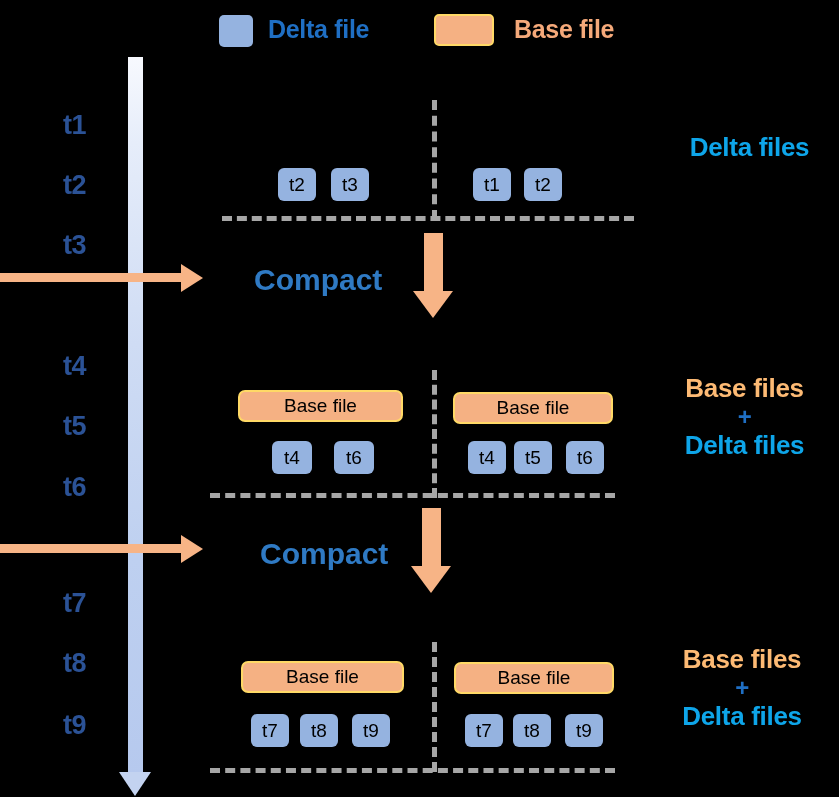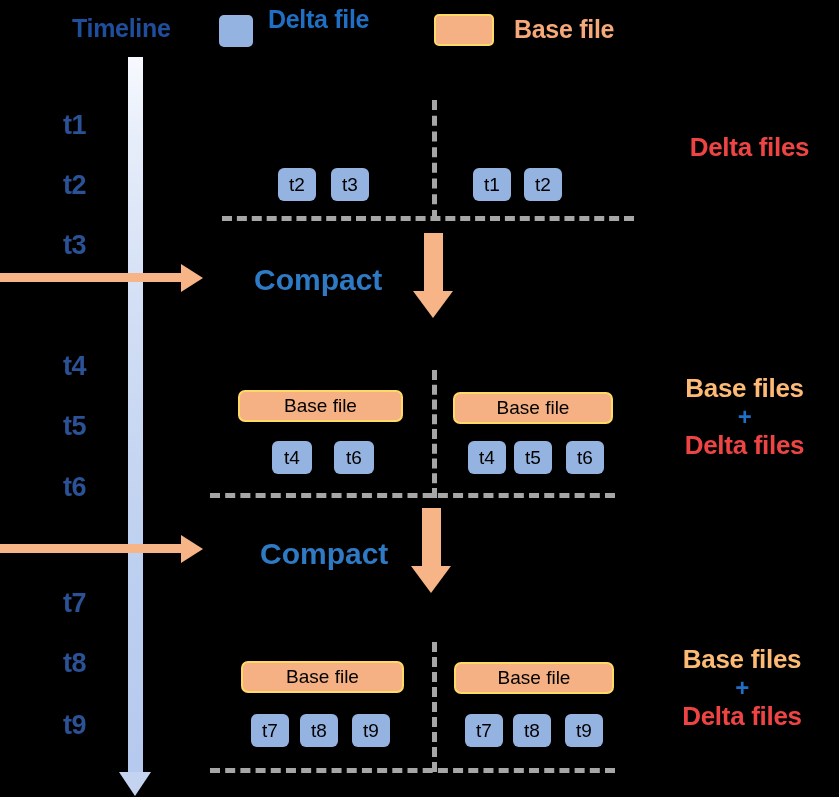--- a/index.html
+++ b/index.html
@@ -18,21 +18,21 @@
 
   
   .legend-label {
     position: absolute;
     font-weight: bold;
     font-size: 25px;
     white-space: nowrap;
     letter-spacing: -0.3px;
   }
   #legend-timeline-label { left: 72px; top: 14px; color: #1f4e9c; }
-  #legend-delta-label    { left: 268px; top: 5px; color: #1f6fc4; }
+  #legend-delta-label    { left: 268px; top: 15px; color: #1f6fc4; }
   #legend-base-label     { left: 514px; top: 15px; color: #f5a97a; }
 
   .legend-swatch {
     position: absolute;
     border-radius: 5px;
   }
   #legend-delta-swatch {
     left: 219px; top: 15px; width: 34px; height: 32px;
     background: #95b3e0;
   }
@@ -149,29 +149,28 @@
   
   .stage-label {
     position: absolute;
     text-align: center;
     font-weight: bold;
     font-size: 26px;
     white-space: nowrap;
     letter-spacing: -0.3px;
   }
   .stage-label .orange { color: #fdba74; display: block; }
-  .stage-label .blue   { color: #ef4444; display: block; }
+  .stage-label .blue   { color: #0ea5e9; display: block; }
   .stage-label .plus   { color: #1f6fc4; display: block; font-size: 24px; line-height: 26px; }
 </style>
 </head>
 <body>
 
 <div id="stage">
 
-  <div class="legend-label" id="legend-timeline-label">Timeline</div>
 
   <div class="legend-swatch" id="legend-delta-swatch"></div>
   <div class="legend-label" id="legend-delta-label">Delta file</div>
 
   <div class="legend-swatch" id="legend-base-swatch"></div>
   <div class="legend-label" id="legend-base-label">Base file</div>
 
   <div id="timeline-bar"></div>
   <div id="timeline-arrowhead"></div>
 

